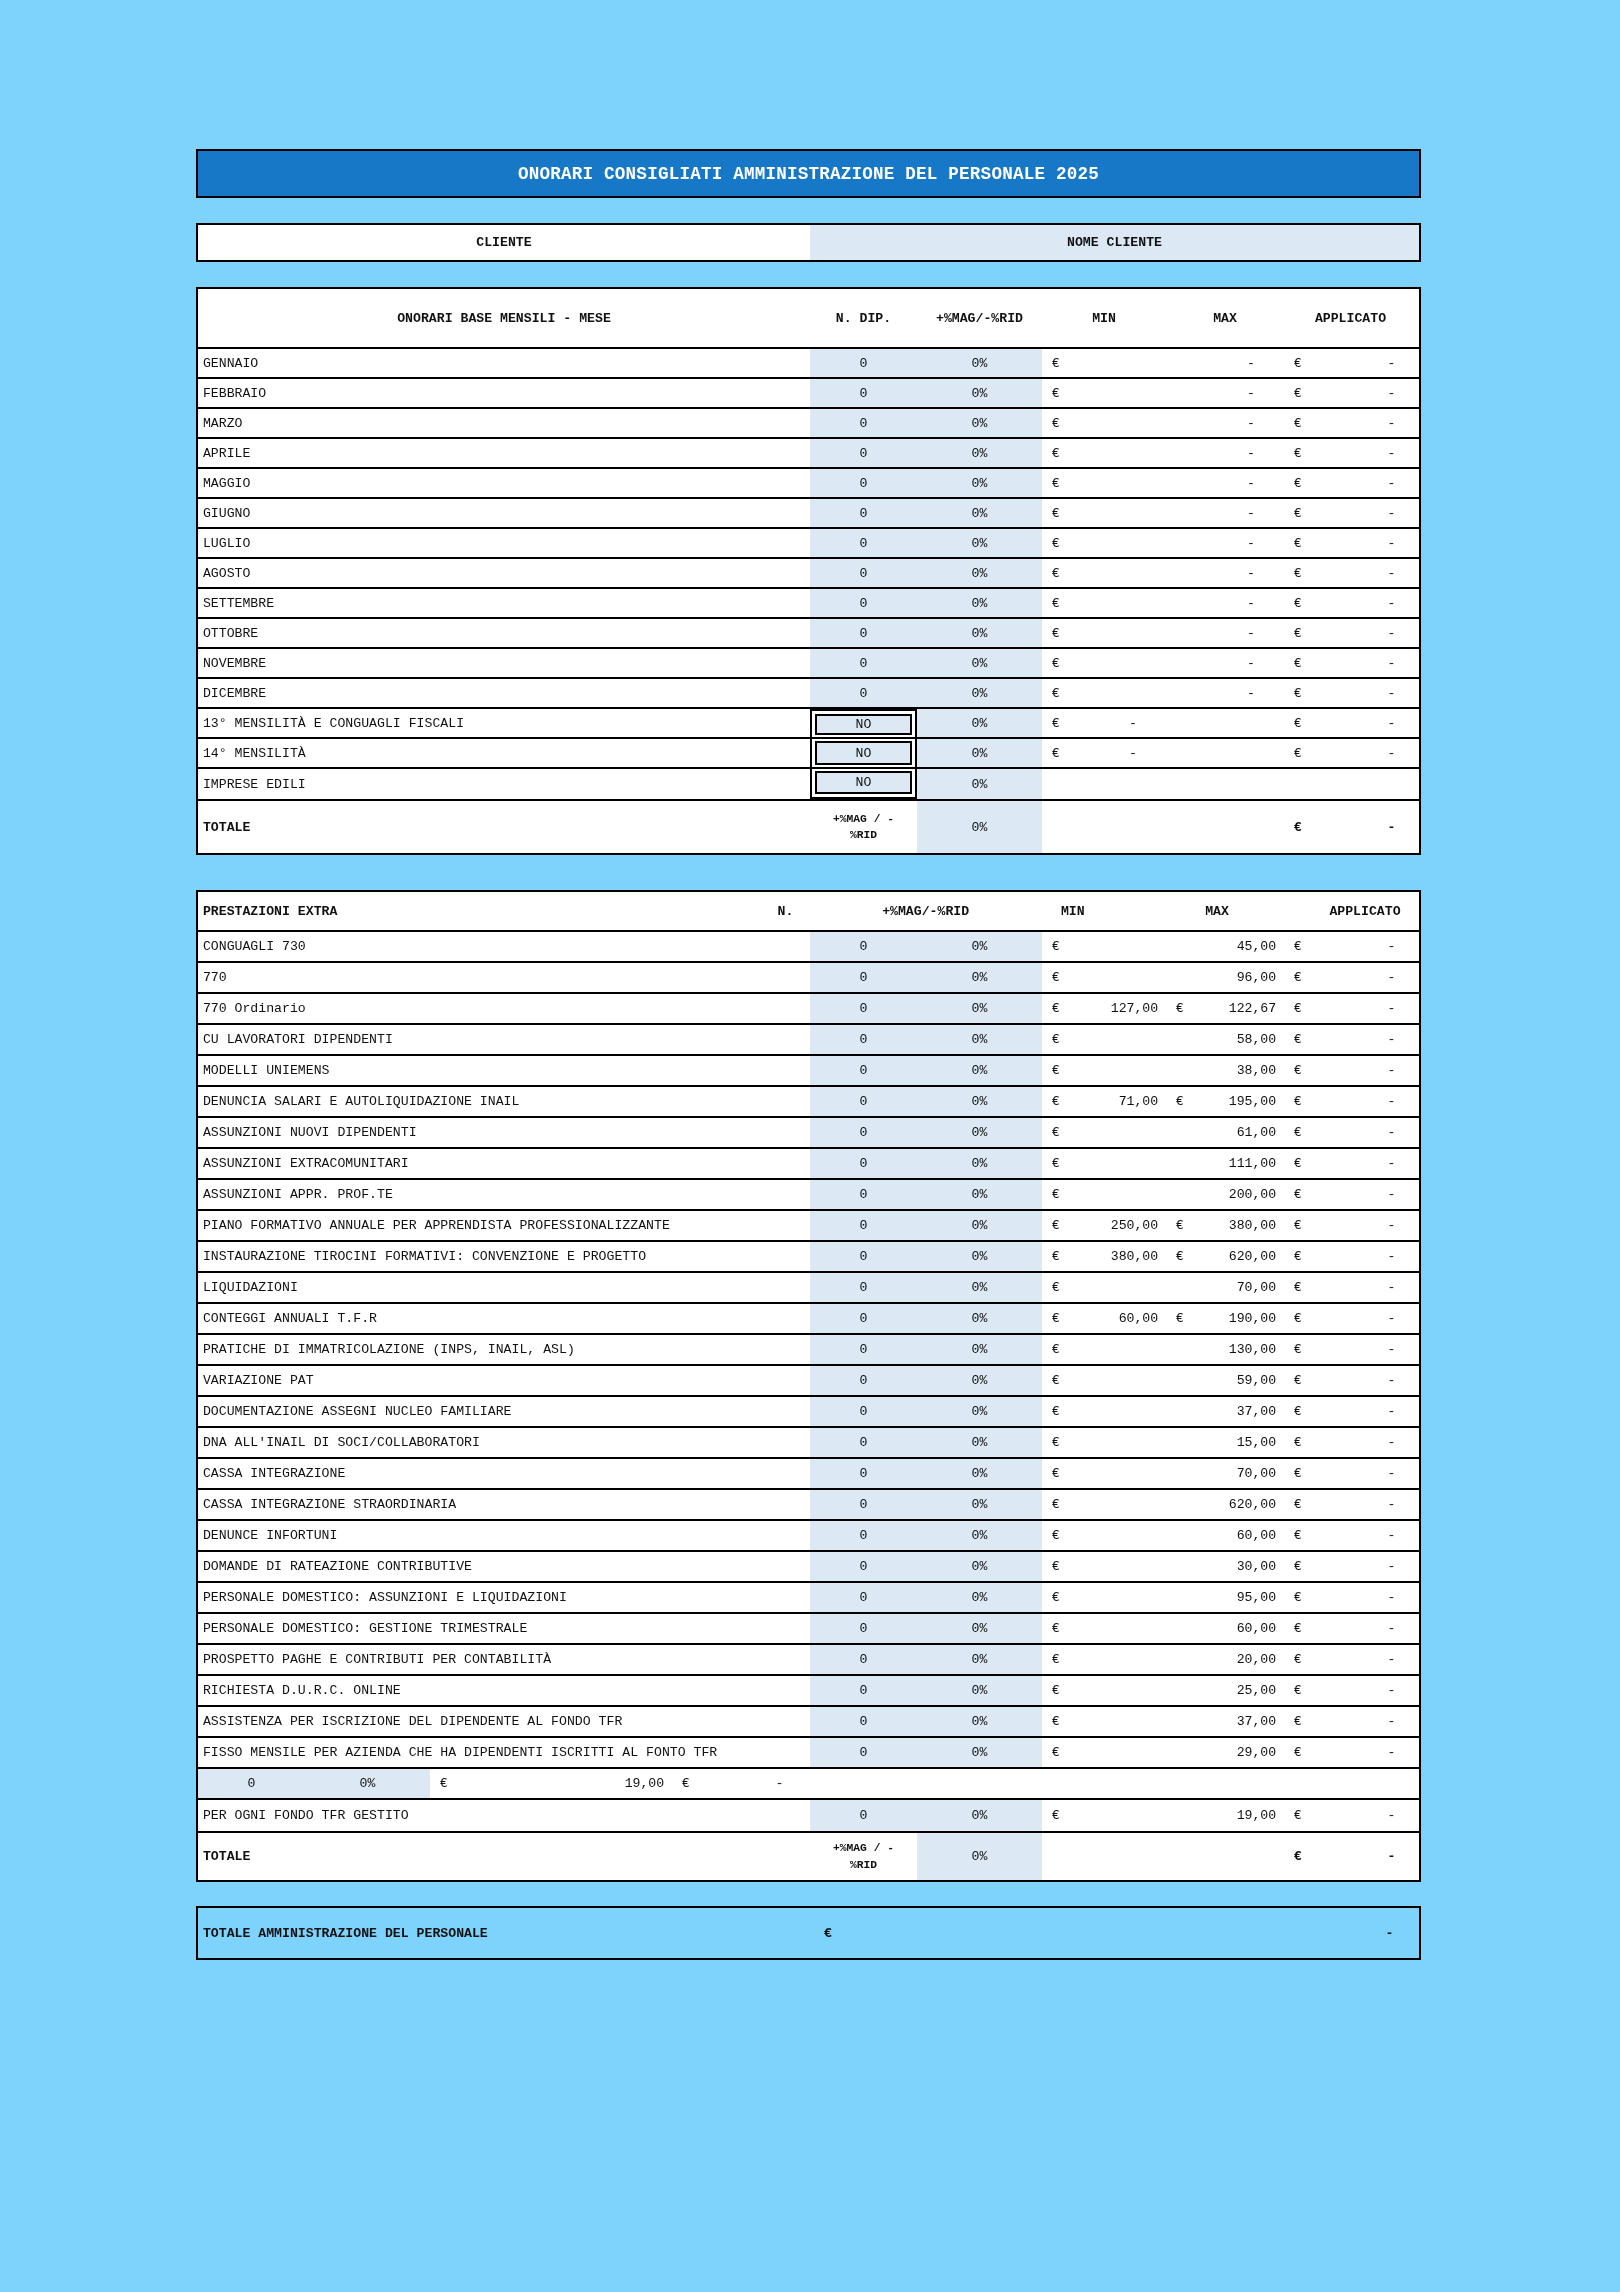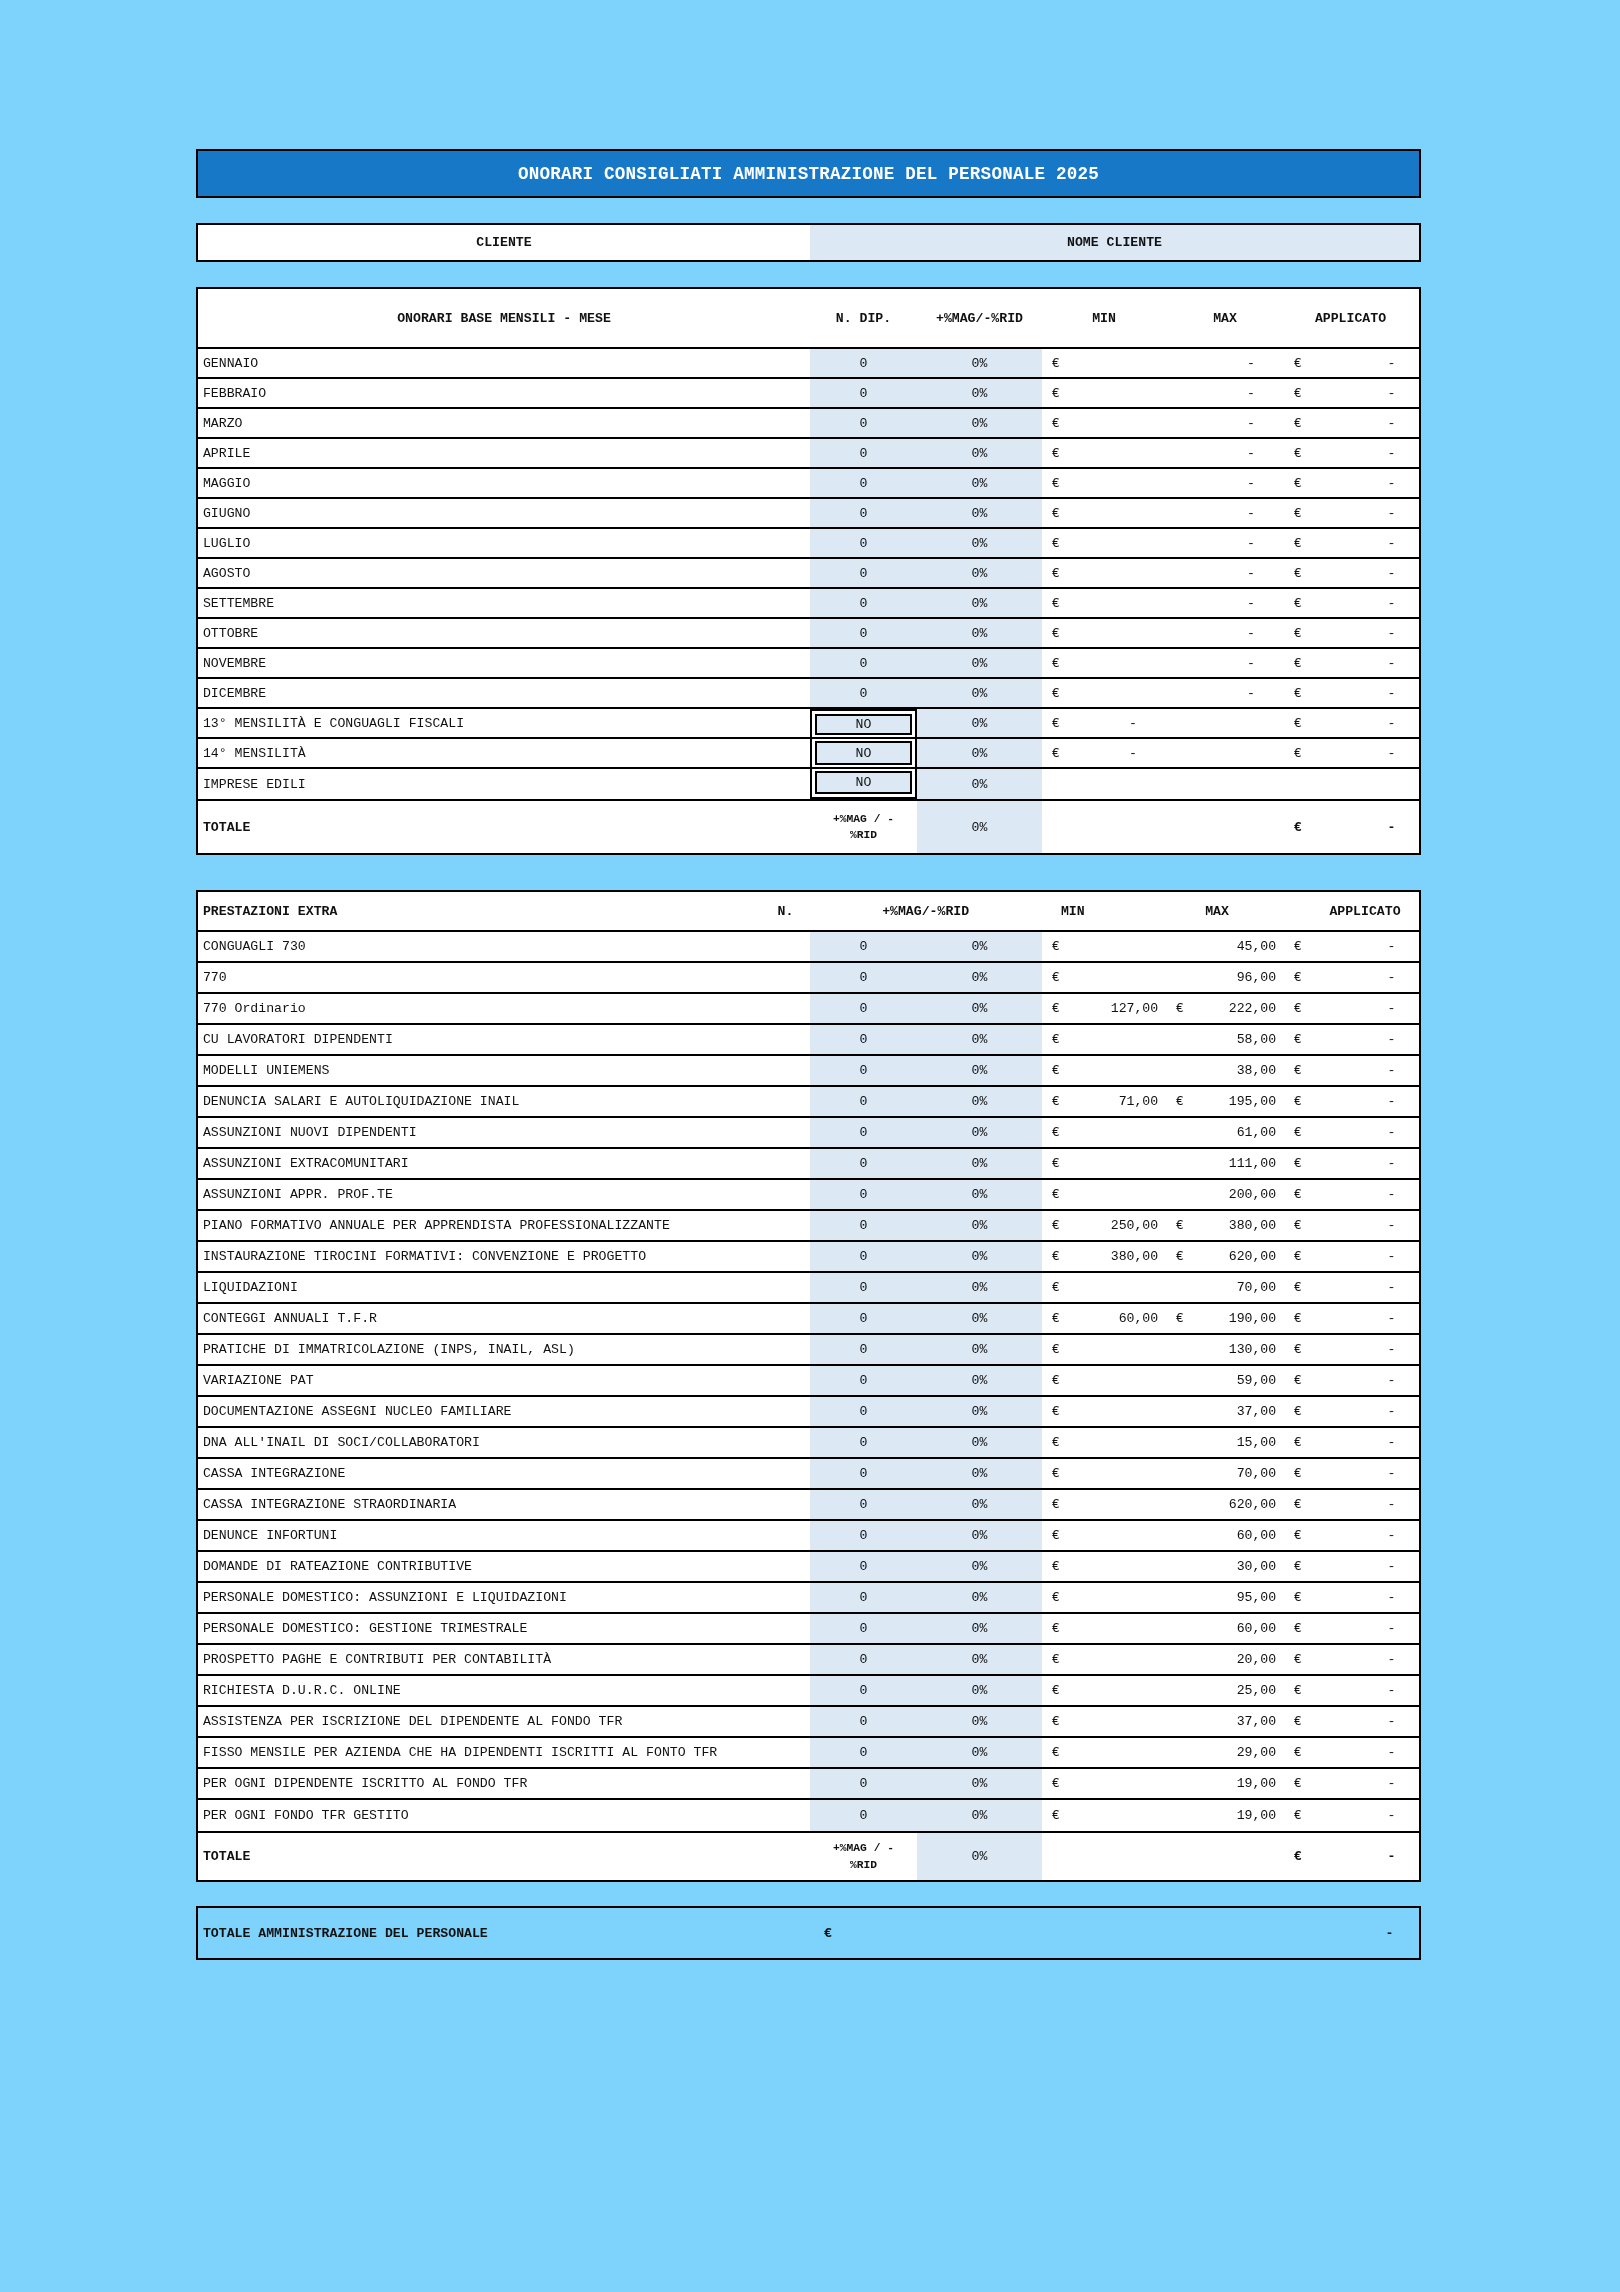--- a/index.html
+++ b/index.html
@@ -358,21 +358,21 @@
         <div class="row">
           <div class="c c-label">770 Ordinario</div>
           <div class="c c-n blue">0</div>
           <div class="c c-pct blue">0%</div>
           <div class="c money c-min">
             <div style="display: inline;">€</div>
             <div class="val pr-num">127,00</div>
           </div>
           <div class="c money c-max">
             <div style="display: inline;">€</div>
-            <div class="val pr-num">222,00</div>
+            <div class="val pr-num">122,67</div>
           </div>
           <div class="c money c-app">
             <div style="display: inline;">€</div>
             <div class="val pr-appdash">-</div>
           </div>
         </div>
         <div class="row">
           <div class="c c-label">CU LAVORATORI DIPENDENTI</div>
           <div class="c c-n blue">0</div>
           <div class="c c-pct blue">0%</div>
@@ -694,21 +694,20 @@
           <div class="c money c-merged">
             <div style="display: inline;">€</div>
             <div class="val pr-num">29,00</div>
           </div>
           <div class="c money c-app">
             <div style="display: inline;">€</div>
             <div class="val pr-appdash">-</div>
           </div>
         </div>
         <div class="row">
-          <div class="c c-label">PER OGNI DIPENDENTE ISCRITTO AL FONDO TFR</div>
           <div class="c c-n blue">0</div>
           <div class="c c-pct blue">0%</div>
           <div class="c money c-merged">
             <div style="display: inline;">€</div>
             <div class="val pr-num">19,00</div>
           </div>
           <div class="c money c-app">
             <div style="display: inline;">€</div>
             <div class="val pr-appdash">-</div>
           </div>

